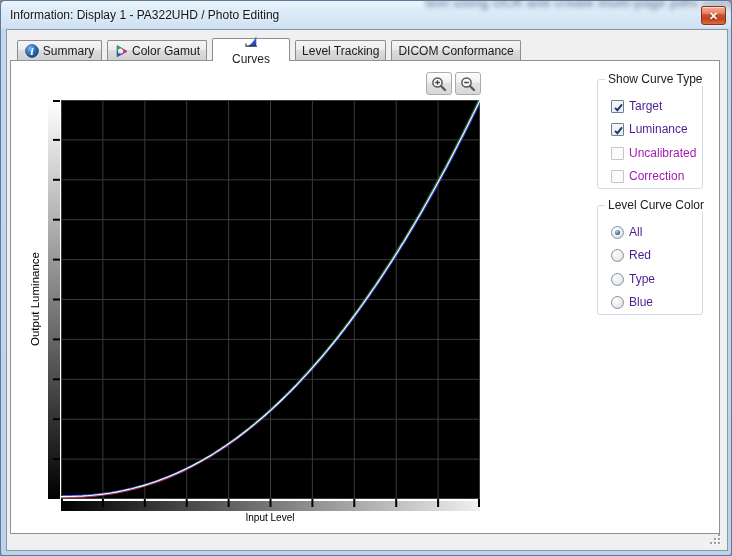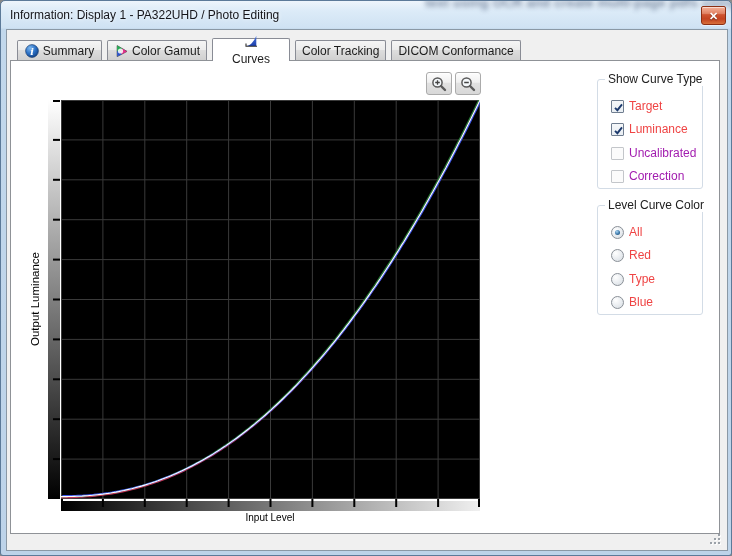--- a/index.html
+++ b/index.html
@@ -49,21 +49,21 @@
   .zoom-btn{position:absolute;top:11px;width:26px;height:23px;border:1px solid #ababab;border-radius:3px;
     background:linear-gradient(180deg,#fdfdfd 0%,#f0f0f0 45%,#e2e2e2 46%,#d8d8d8 100%);
     box-shadow:inset 0 1px 0 #fff;cursor:default;}
   .zoom-btn svg{display:block;margin:2px auto 0;}
   
   .groupbox{position:absolute;left:586px;width:106px;border:1px solid #d3dce6;border-radius:3px;background:#fff;}
   .gb-type{top:18px;height:110px;}
   .gb-color{top:144px;height:110px;}
   .gb-caption{position:absolute;top:-8px;left:7px;background:#fff;padding:0 3px;color:#202020;white-space:nowrap;}
   .opt-row{position:absolute;left:13px;display:flex;align-items:center;gap:5px;height:14px;}
-  .opt-label{white-space:nowrap;color:#ef4444;}
+  .opt-label{white-space:nowrap;color:#4c1d95;}
   .opt-row.disabled .opt-label{color:#a21caf;}
   .checkbox{width:13px;height:13px;border:1px solid #6f7d8f;border-radius:1px;
     background:linear-gradient(180deg,#f5f7f9,#e9eef3);position:relative;flex:0 0 auto;}
   .checkbox svg{position:absolute;left:0;top:0;}
   .opt-row.disabled .checkbox{border-color:#c3c6ca;background:#fbfbfb;}
   .radio{width:13px;height:13px;border:1px solid #8a9097;border-radius:50%;flex:0 0 auto;
     background:radial-gradient(circle at 35% 30%,#ffffff,#e6eaee 60%,#d5dade 100%);position:relative;}
   .radio.selected::after{content:"";position:absolute;left:3px;top:3px;width:5px;height:5px;border-radius:50%;
     background:radial-gradient(circle at 38% 32%,#a8d4f2,#3d79ab 55%,#16405f 100%);}
   
@@ -123,21 +123,21 @@
             <stop offset="0" stop-color="#4a74d8"></stop>
                 <stop offset="100%" stop-color="#1c3fae"></stop>
           </linearGradient>
             </defs>
           <path d="M2.5 12 C6 11.5 9.5 8.5 12.3 1.8 L12.3 12 Z" fill="url(#cvg)"></path>
           <path d="M2 9.5 L2 12.2 L13 12.2" fill="none" stroke="#2b2b2b" stroke-width="1.1"></path>
         </svg>
         <span>Curves</span>
       </div>
       <div class="tab" style="min-width:81px">
-        <span>Color Tracking</span>
+        <span>Level Tracking</span>
       </div>
       <div class="tab" style="min-width:106px">
         <span>DICOM Conformance</span>
       </div>
     </div>
 
     <div class="panel">
 
       <div class="zoom-btn" style="left:415px">
         <svg width="18" height="18" viewBox="0 0 18 18">

